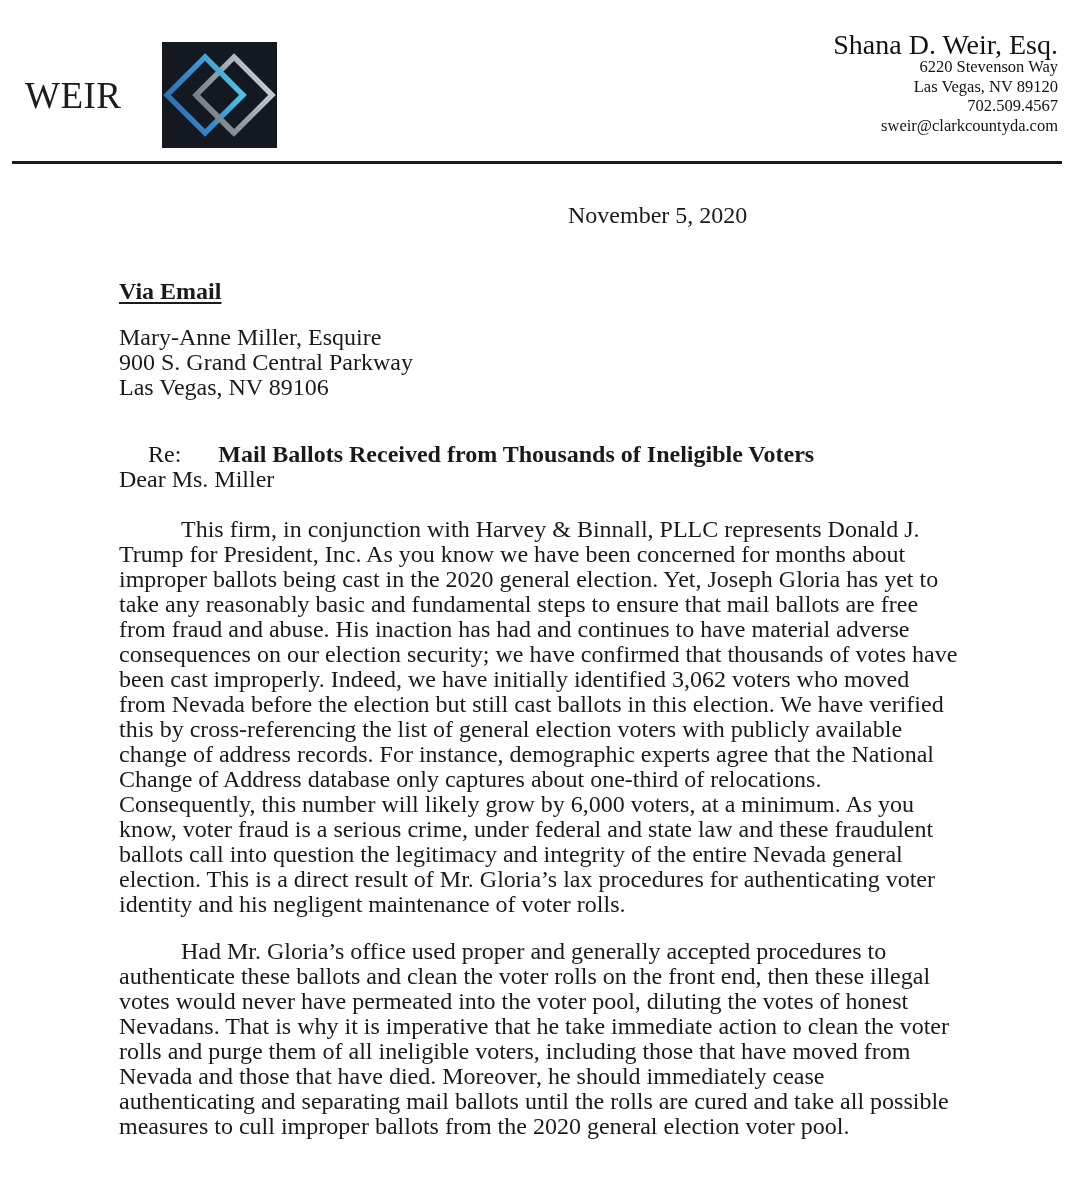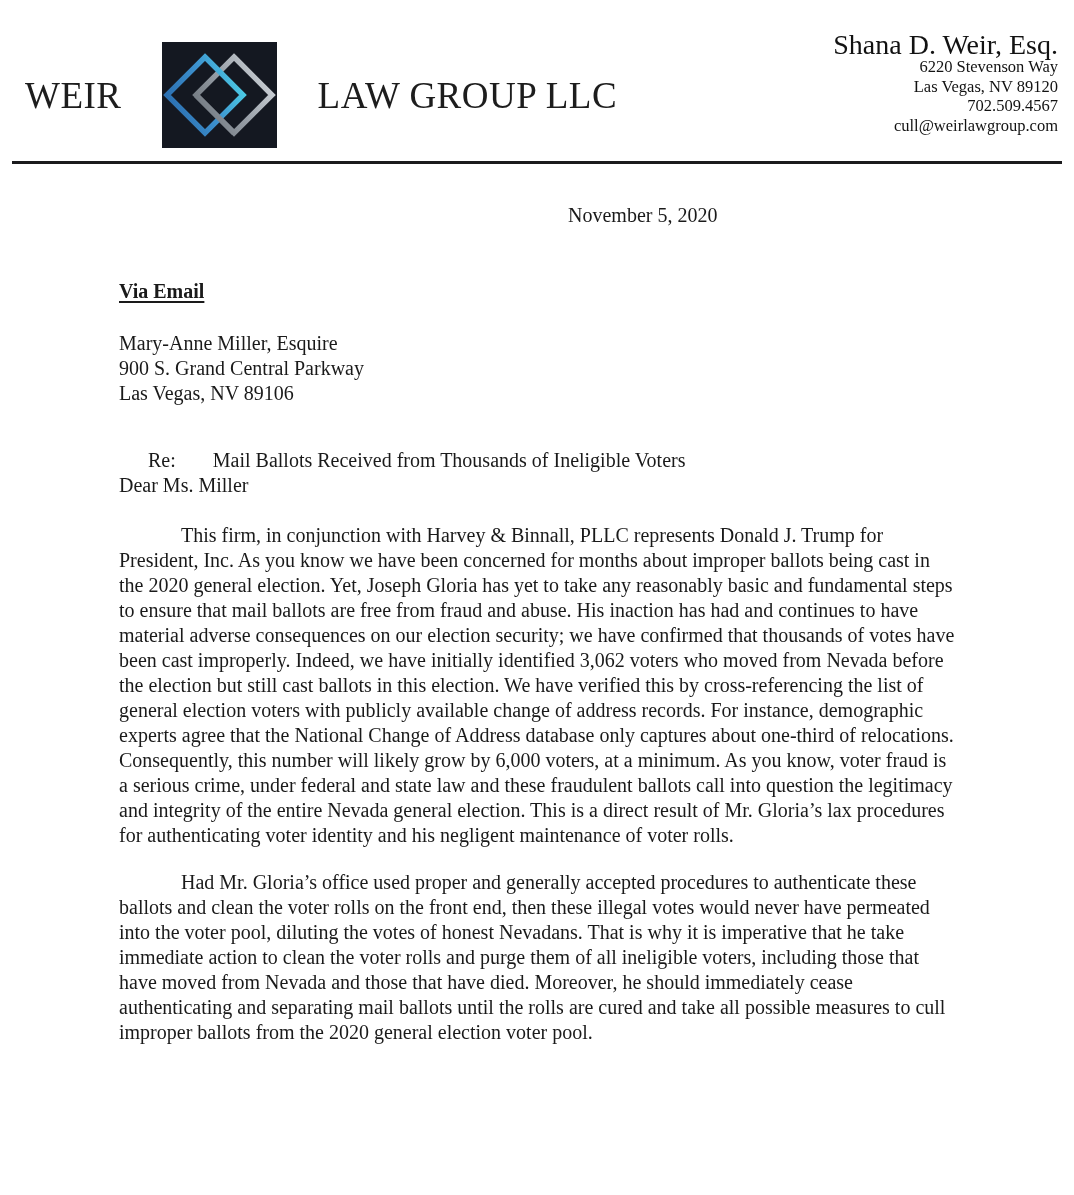--- a/index.html
+++ b/index.html
@@ -49,37 +49,37 @@
   .rule {
     border: none;
     border-top: 3px solid #1b1b1d;
     margin: 0 12px;
     height: 0;
   }
 
   
   .letter-body {
     padding: 0 116px 0 119px;
-    font-size: 20px;
+    font-size: 24px;
     line-height: 25px;
     text-align: left;
   }
   .date-line { margin-top: 39px; padding-left: 449px; white-space: nowrap; }
   .via-line {
     margin-top: 51px;
     font-weight: bold;
     text-decoration: underline;
     text-decoration-thickness: 2px;
     text-underline-offset: 3px;
     display: inline-block;
   }
-  .recipient { margin-top: 27px; }
+  .recipient { margin-top: 21px; }
   .re-line { margin-top: 42px; }
   .re-label { margin-left: 29px; }
-  .re-subject { font-weight: normal; margin-left: 37px; }
+  .re-subject { font-weight: bold; margin-left: 37px; }
   .salutation { }
   .para { margin: 25px 0 0 0; text-indent: 62px; }
   .para + .para { margin-top: 22px; }
 </style>
 </head>
 <body>
 
 <div class="page">
 
   <header class="letterhead">
@@ -101,29 +101,28 @@
           </defs>
           <rect x="0" y="0" width="115" height="106" fill="#141821"></rect>
 
           <path d="M72 15 L110 53 L72 91 L34 53 Z" fill="none" stroke="url(#gGray)" stroke-width="5.4"></path>
 
           <path d="M43 15 L81 53 L43 91 L5 53 Z" fill="none" stroke="url(#gBlue)" stroke-width="5.4"></path>
 
           <path d="M34 53 L72 91" fill="none" stroke="url(#gGray)" stroke-width="5.4"></path>
         </svg>
       </span>
-      <span class="wordmark">LAW GROUP LLC</span>
     </div>
 
     <div class="contact">
       <div class="contact-name">Shana D. Weir, Esq.</div>
       <div>6220 Stevenson Way</div>
       <div>Las Vegas, NV 89120</div>
       <div>702.509.4567</div>
-      <div>cull@weirlawgroup.com</div>
+      <div>sweir@clarkcountyda.com</div>
     </div>
   </header>
 
   <hr class="rule">
 
   <main class="letter-body">
     <div class="date-line">November 5, 2020</div>
 
     <div>
       <span class="via-line">Via Email</span>

